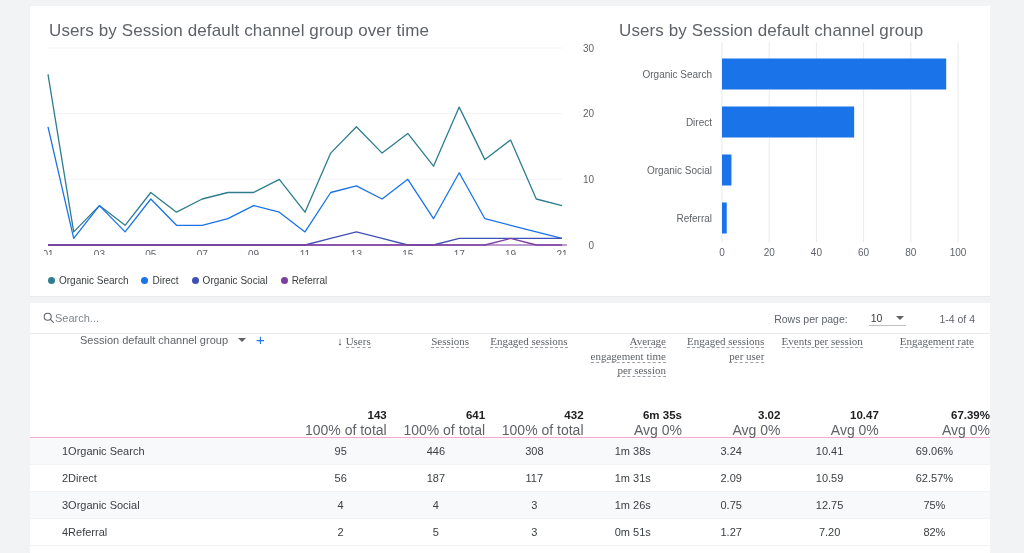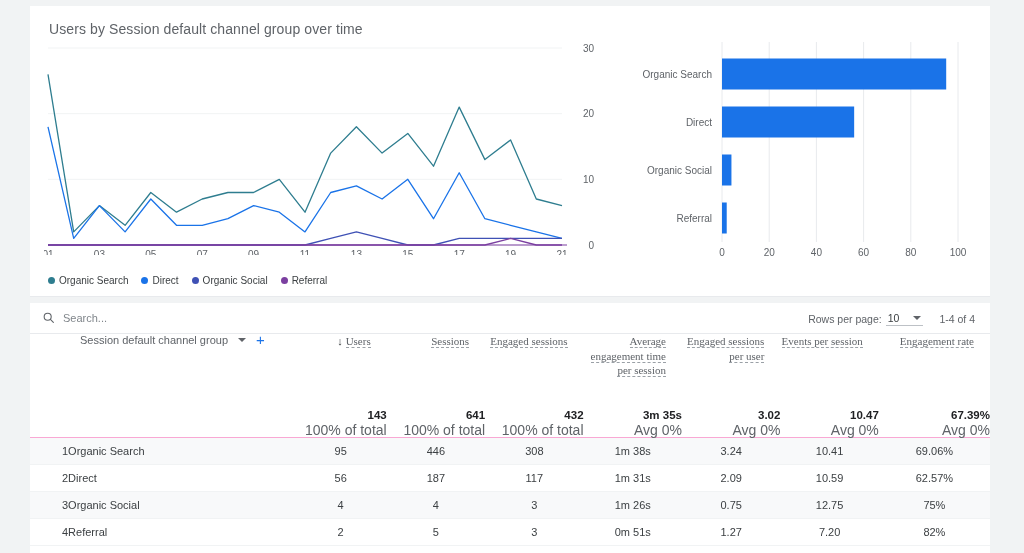--- a/index.html
+++ b/index.html
@@ -25,21 +25,21 @@
   
   #charts-card {
     left: 30px;
     top: 6px;
     width: 960px;
     height: 291px;
     border-bottom: 1px solid #e8eaed;
   }
   .chart-title {
     position: absolute;
-    font-size: 14px;
+    font-size: 17px;
     color: #5f6368;
     letter-spacing: .1px;
     white-space: nowrap;
     text-align: center;
   }
   #line-title { left: 19px; top: 15px; }
   #bar-title  { left: 589px; top: 15px; }
   .panel-divider {
     position: absolute;
     top: 6px;
@@ -96,40 +96,39 @@
     position: relative;
     height: 30px;
     border-bottom: 1px solid #e8eaed;
   }
   #search-box {
     position: absolute;
     left: 12px;
     top: 8px;
     display: flex;
     align-items: center;
-    gap: 8px;
   }
   #search-input {
     border: none;
     outline: none;
     font-size: 11px;
     color: #5f6368;
     font-family: "Liberation Sans", sans-serif;
     width: 180px;
     background: transparent;
     padding: 0;
   }
   #search-input::placeholder { color: #80868b; }
   #pager {
     position: absolute;
     right: 15px;
     top: 9px;
     display: flex;
     align-items: center;
-    gap: 2px;
+    gap: 19px;
     font-size: 10.5px;
     color: #5f6368;
     white-space: nowrap;
     margin-left: 39px;
   }
   #rows-select {
     display: inline-flex;
     align-items: center;
     gap: 14px;
     border-bottom: 1px solid #bdc1c6;
@@ -247,20 +246,21 @@
   .axis-text-bar { font-size: 10px; fill: #5f6368; }
 </style>
 </head>
 <body>
 
 <div id="page">
 
   <div id="charts-card" class="card">
 
     <div id="line-title" class="chart-title">Users by Session default channel group over time</div>
+    <div id="bar-title" class="chart-title">Users by Session default channel group</div>
 
     <div class="panel-divider"></div>
 
     <svg id="line-chart" viewBox="0 0 560 215">
       <g id="line-grid">
           <line x1="4" y1="205" x2="518" y2="205" stroke="#f1f3f4" stroke-width="1"></line>
           <line x1="4" y1="139.33333333333331" x2="518" y2="139.33333333333331" stroke="#f1f3f4" stroke-width="1"></line>
           <line x1="4" y1="73.66666666666666" x2="518" y2="73.66666666666666" stroke="#f1f3f4" stroke-width="1"></line>
           <line x1="4" y1="8" x2="518" y2="8" stroke="#f1f3f4" stroke-width="1"></line>
         </g>
@@ -416,21 +416,21 @@
             </td>
             <td>
               <div class="sum-value">641</div>
               <div class="sum-sub">100% of total</div>
             </td>
             <td>
               <div class="sum-value">432</div>
               <div class="sum-sub">100% of total</div>
             </td>
             <td>
-              <div class="sum-value">3m 35s</div>
+              <div class="sum-value">6m 35s</div>
               <div class="sum-sub">Avg 0%</div>
             </td>
             <td>
               <div class="sum-value">3.02</div>
               <div class="sum-sub">Avg 0%</div>
             </td>
             <td>
               <div class="sum-value">10.47</div>
               <div class="sum-sub">Avg 0%</div>
             </td>

